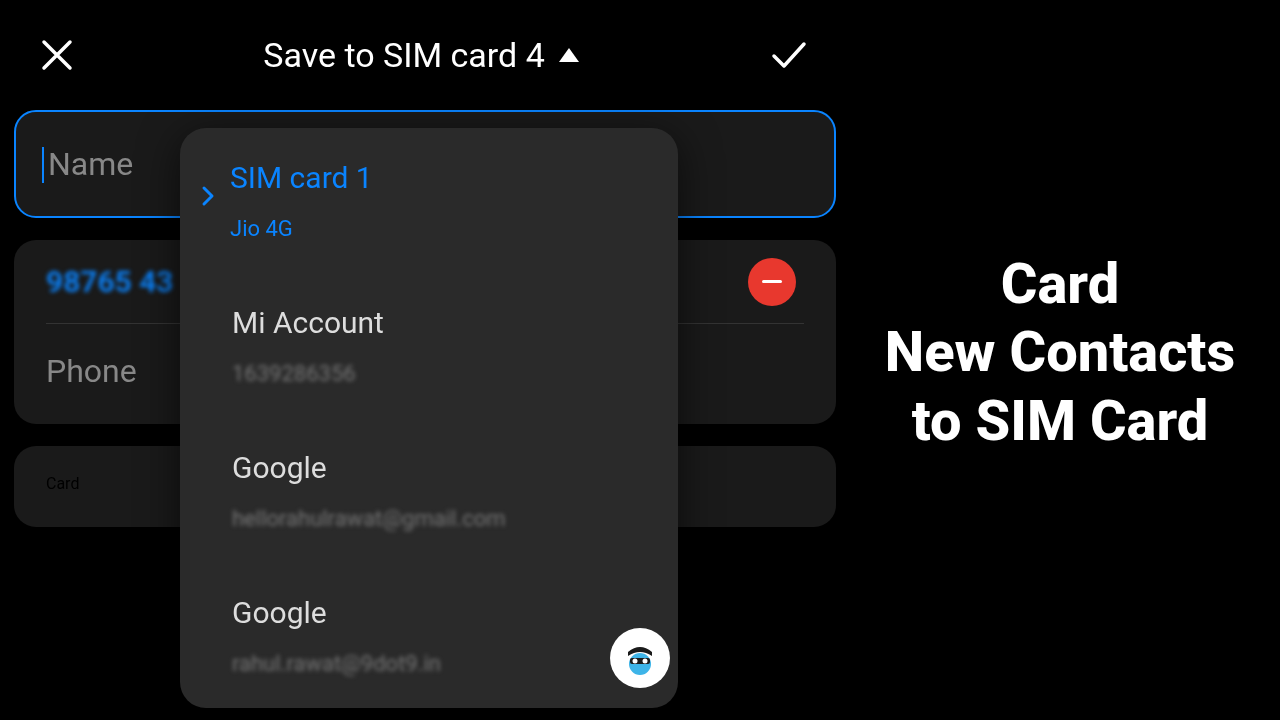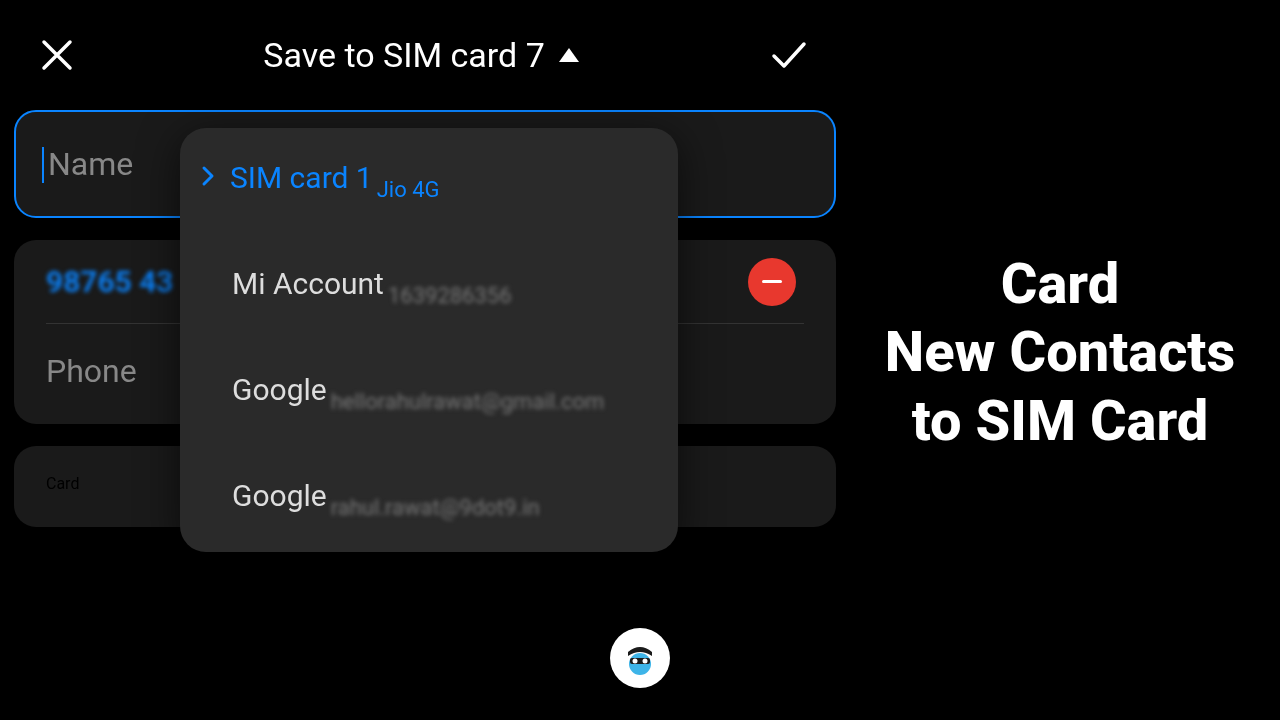--- a/index.html
+++ b/index.html
@@ -152,21 +152,21 @@
     padding: 32px 28px 32px 20px;
     cursor: pointer;
   }
   .dd-item.selected .dd-title { color: #0a84ff; }
   .dd-item.selected .dd-sub { color: #0a84ff; }
   .dd-chevron {
     margin-right: 14px;
     margin-top: -10px;
   }
   .dd-chevron svg { display: block; }
-  .dd-text { display: flex; flex-direction: row; gap: 4px; }
+  .dd-text { display: flex; flex-direction: column; gap: 4px; }
   .dd-title { color: #ddd; font-size: 30px; }
   .dd-sub { color: #888; font-size: 22px; margin-top: 17px; }
   .dd-sub.blur { filter: blur(2px); color: #777; }
   .dd-item:not(.selected) { padding-left: 52px; }
 
   
   .avatar {
     position: absolute;
     left: 610px;
     top: 628px;
@@ -199,21 +199,21 @@
 
 <div class="phone-area">
 
   <div class="header">
     <div class="close-btn">
       <svg width="34" height="34" viewBox="0 0 34 34">
           <path d="M4 4 L30 30 M30 4 L4 30" stroke="#fff" stroke-width="3.5" stroke-linecap="round"></path>
         </svg>
     </div>
     <div class="title-wrap">
-      <span>Save to SIM card 7</span>
+      <span>Save to SIM card 4</span>
       <span class="triangle-up"></span>
     </div>
     <div class="confirm-btn">
       <svg width="42" height="42" viewBox="0 0 42 42">
           <path d="M6 22 L16 32 L36 10" stroke="#fff" stroke-width="3.5" fill="none" stroke-linecap="round" stroke-linejoin="round"></path>
         </svg>
     </div>
   </div>
 
   <div class="form-container">

